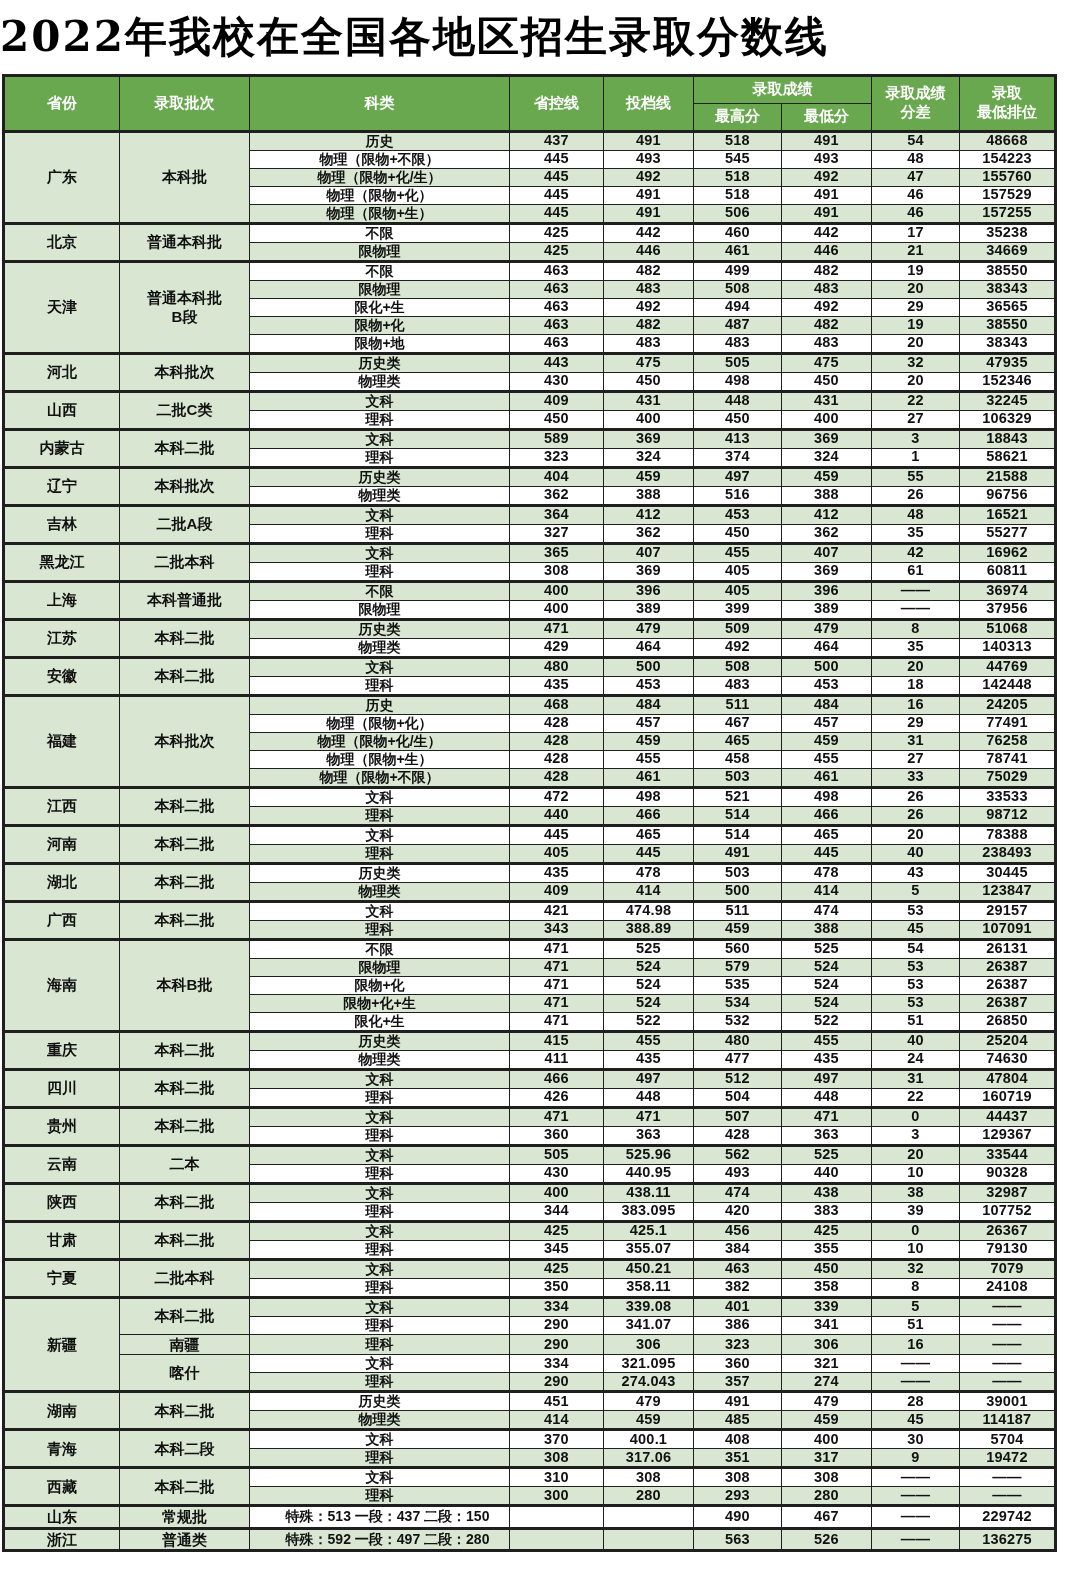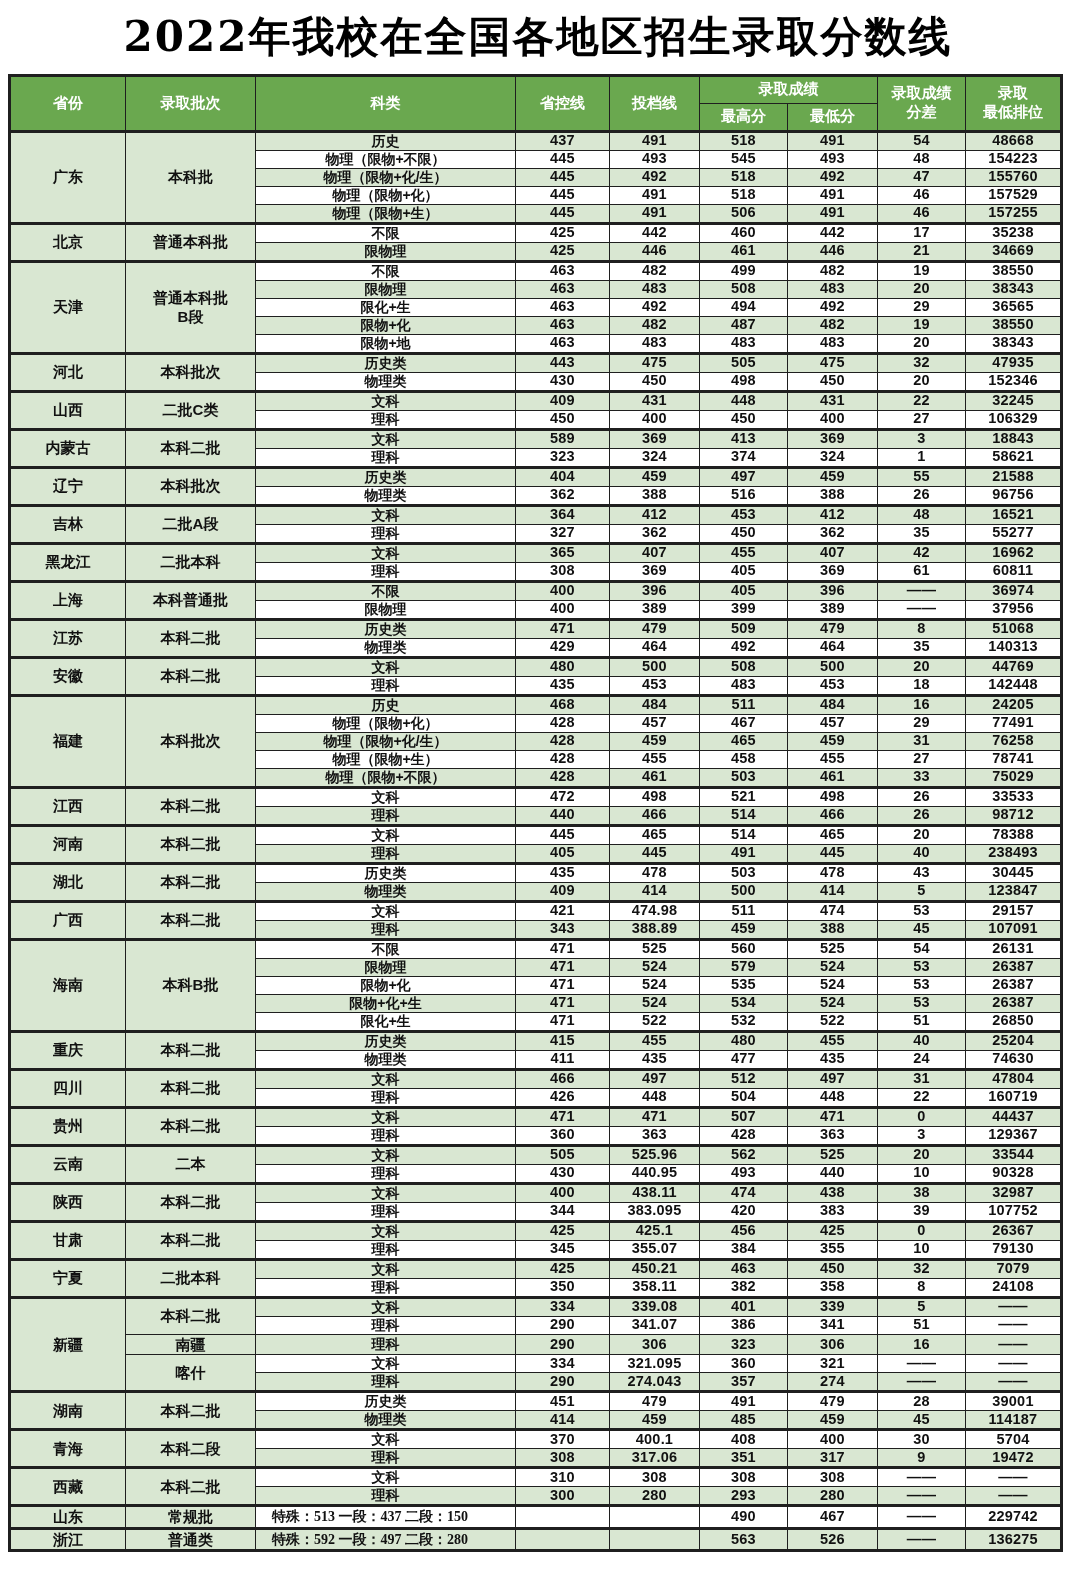--- a/index.html
+++ b/index.html
@@ -7,49 +7,49 @@
     --rowGreen:#d9e7d2;
     --border:#1f1f1f;
     --bodyText:#111111;
   }
   html,body{margin:0;padding:0;}
   body{
     width:1080px;height:1569px;background:#ffffff;overflow:hidden;
     font-family:"Liberation Sans","DejaVu Sans",sans-serif;
   }
   .title{
-    text-align:center;
+    text-align:left;
     font-family:"DejaVu Serif","Liberation Serif",serif;
     font-size:42px;font-weight:900;color:#000;
     margin:10px 4px 9px 0;letter-spacing:2px;line-height:1.3;
   }
   table.tbl{
     border-collapse:collapse;table-layout:fixed;
-    width:1052px;margin-left:8px;
+    width:1052px;margin-left:2px;
     border:3px solid var(--border);
   }
   .tbl th,.tbl td{
     border:1.5px solid var(--border);
     text-align:center;vertical-align:middle;
     overflow:hidden;padding:0;
   }
   thead th{
     background:var(--headerGreen);color:#fff;
     font-size:15px;font-weight:700;height:26px;
     white-space:pre-line;line-height:1.25;
   }
   tbody td{height:17px;font-size:14px;line-height:1.08;color:var(--bodyText);}
   tr.g td{background:var(--rowGreen);}
   tr.w td{background:#ffffff;}
   td.prov,td.batch{
     background:var(--rowGreen) !important;
     font-weight:700;font-size:15px;white-space:pre-line;line-height:1.3;
   }
   td.subj{font-weight:700;}
-  td.subj.left{text-align:left;padding-left:16px;font-family:Liberation Serif, serif;}
+  td.subj.left{text-align:center;padding-left:16px;}
   td.num{font-weight:600;font-size:14.5px;letter-spacing:0.2px;}
   tr.gs td{border-top-width:3px;}
 </style>
 </head>
 <body>
 
 <div class="page">
   <h1 class="title">2022年我校在全国各地区招生录取分数线</h1>
 
   <table class="tbl">

